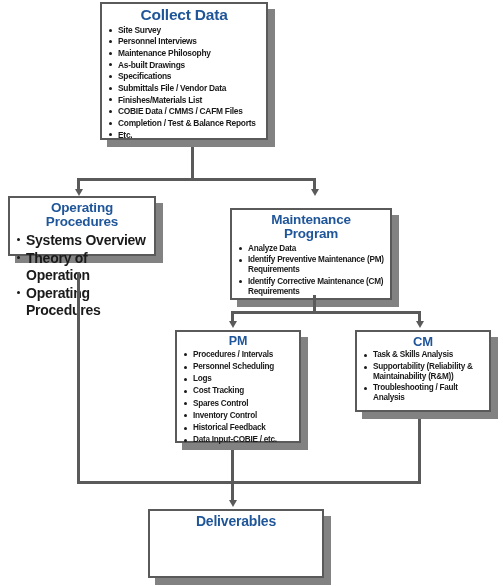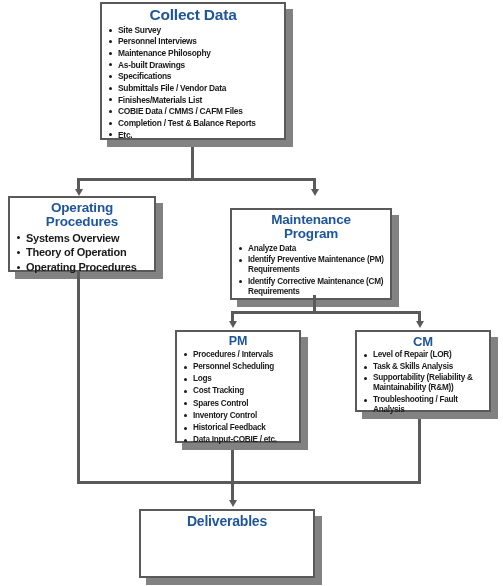--- a/index.html
+++ b/index.html
@@ -73,51 +73,51 @@
     left: 3px;
     top: 0.45em;
     width: 3px;
     height: 3px;
     background: #1a1a1a;
     border-radius: 50%;
   }
 
   
   #node-collect-data {
-    left: 100px; top: 2px; width: 186px; height: 138px;
+    left: 100px; top: 2px; width: 168px; height: 138px;
   }
   #node-collect-data .node-title { font-size: 15.5px; margin-bottom: 2px; }
   #node-collect-data .node-list li { font-size: 8.4px; margin-bottom: 1.4px; }
 
   #node-operating-procedures {
-    left: 8px; top: 196px; width: 148px; height: 76px;
+    left: 8px; top: 196px; width: 148px; height: 60px;
   }
   #node-operating-procedures .node-title { font-size: 13.5px; margin-bottom: 3px; }
-  #node-operating-procedures .node-list li { font-size: 11px; margin-bottom: 1.2px; }
+  #node-operating-procedures .node-list li { font-size: 14px; margin-bottom: 1.2px; }
 
   #node-maintenance-program {
     left: 230px; top: 208px; width: 162px; height: 92px;
   }
   #node-maintenance-program .node-title { font-size: 13.5px; margin-bottom: 3px; }
   #node-maintenance-program .node-list li { font-size: 8.2px; margin-bottom: 1.5px; }
 
   #node-pm {
     left: 175px; top: 330px; width: 126px; height: 113px;
   }
   #node-pm .node-title { font-size: 12.5px; margin-bottom: 2px; }
   #node-pm .node-list li { font-size: 8.2px; margin-bottom: 2.2px; }
 
   #node-cm {
     left: 355px; top: 330px; width: 136px; height: 82px;
   }
   #node-cm .node-title { font-size: 13px; margin-bottom: 2px; }
   #node-cm .node-list li { font-size: 8.2px; margin-bottom: 1.6px; }
 
   #node-deliverables {
-    left: 139px; top: 509px; width: 176px; height: 69px;
+    left: 148px; top: 509px; width: 176px; height: 69px;
   }
   #node-deliverables .node-title { font-size: 14px; margin-bottom: 2px; }
   #node-deliverables .node-list li { font-size: 8.3px; margin-bottom: 2.2px; }
 </style>
 </head>
 <body>
 
 <div id="canvas">
 
   <div class="node" id="node-collect-data">
@@ -184,21 +184,20 @@
       <li>Spares Control</li>
       <li>Inventory Control</li>
       <li>Historical Feedback</li>
       <li>Data Input-COBIE / etc.</li>
     </ul>
   </div>
 
   <div class="node" id="node-cm">
     <div class="node-title">CM</div>
     <ul class="node-list">
-      <li>Level of Repair (LOR)</li>
       <li>Task &amp; Skills Analysis</li>
       <li>Supportability (Reliability &amp; Maintainability (R&amp;M))</li>
       <li>Troubleshooting / Fault Analysis</li>
     </ul>
   </div>
 
   <div class="conn conn-v" style="left:77px; top:272px; height:212px;"></div>
   <div class="conn conn-v" style="left:231px; top:450px; height:34px;"></div>
   <div class="conn conn-v" style="left:418px; top:419px; height:65px;"></div>
   <div class="conn conn-h" style="left:77px; top:481px; width:344px;"></div>

